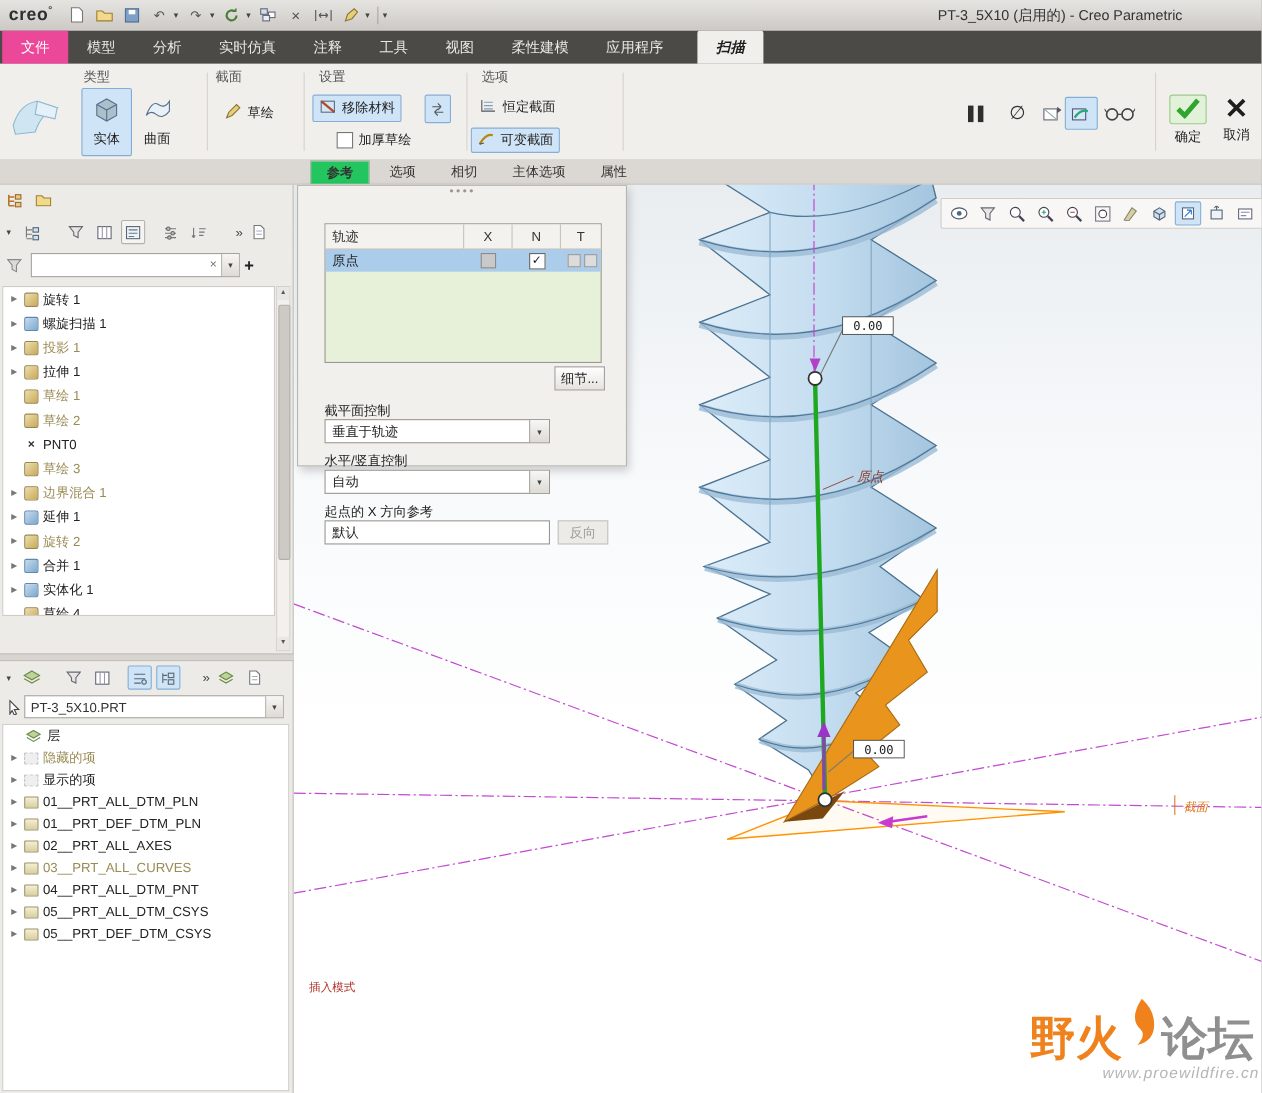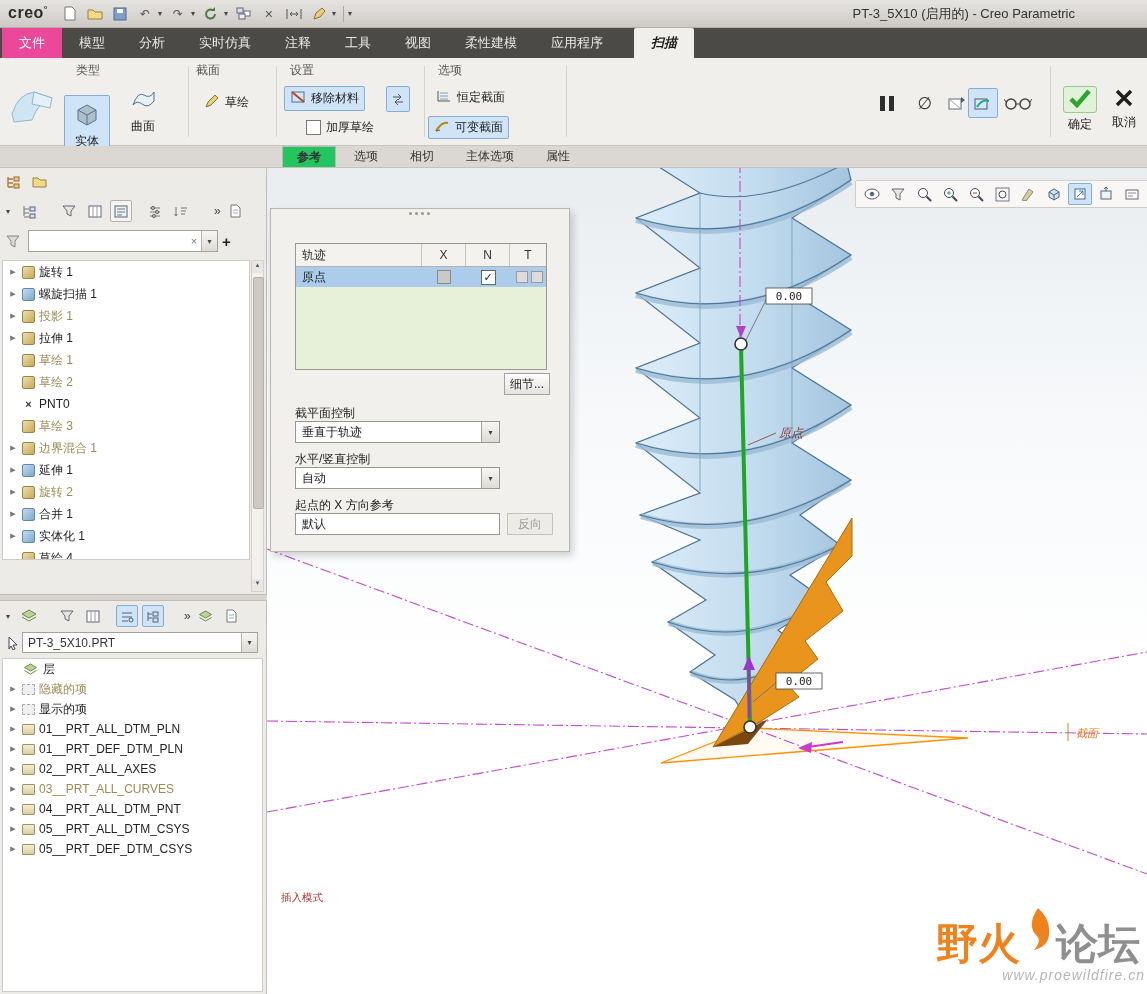--- a/index.html
+++ b/index.html
@@ -108,22 +108,22 @@
   .graphics svg.scene{position:absolute;left:0;top:0;}
 
   .gtoolbar{position:absolute;left:588px;top:12px;height:26px;display:flex;align-items:center;gap:2px;
     background:rgba(248,247,245,.92);border:1px solid #d0cdc8;border-radius:2px;padding:0 4px;z-index:3;}
   .gt{width:22px;height:20px;display:flex;align-items:center;justify-content:center;
     border:1px solid transparent;border-radius:2px;}
   .gt.pressed{background:#cfe4f7;border-color:#84aed6;}
   .gt.sep{width:8px;border:none;}
 
   
-  .refpanel{position:absolute;left:270px;top:168px;width:300px;height:344px;background:#f2f0ed;
-    border:1px solid #b9b6b1;box-shadow:3px 4px 8px rgba(0,0,0,.18);z-index:6;box-sizing:border-box;margin-top:40px;}
+  .refpanel{position:absolute;left:270px;top:168px;width:300px;height:256px;background:#f2f0ed;
+    border:1px solid #b9b6b1;box-shadow:3px 4px 8px rgba(0,0,0,.18);z-index:6;box-sizing:border-box;}
   .handle{position:absolute;left:138px;top:3px;display:flex;gap:3px;}
   .handle i{width:3px;height:3px;background:#9a9792;border-radius:50%;display:block;}
   .tbl{position:absolute;left:24px;top:34px;width:252px;border:1px solid #9b9893;background:#e7f1da;box-sizing:border-box;}
   .tbl-head{display:flex;height:22px;background:#f4f2ef;border-bottom:1px solid #b5b2ad;}
   .tbl-head>div{border-right:1px solid #c7c4bf;display:flex;align-items:center;box-sizing:border-box;font-size:12px;color:#333;}
   .c0{width:126px;padding-left:6px;}
   .c1,.c2{width:44px;justify-content:center;}
   .c3{width:36px;justify-content:center;border-right:none !important;}
   .tbl-row{display:flex;height:20px;background:#abcdeb;align-items:center;}
   .tbl-row>div{display:flex;align-items:center;box-sizing:border-box;}
@@ -216,21 +216,21 @@
 
   <div class="ribbon">
     <div style="position:absolute;left:8px;top:26px;">
       <svg width="48" height="42">
           <path d="M4 30 Q10 10 26 8 L44 14 Q30 18 24 36 L6 38 Z" fill="#cfe6f2" stroke="#8fb8d0"></path>
           <path d="M26 8 L44 14 L42 24 L24 20 Z" fill="#e4f1f8" stroke="#8fb8d0"></path>
         </svg>
     </div>
 
     <span class="glabel" style="left:76px;">类型</span>
-    <div class="bigbtn pressed" style="left:64px;margin-top:15px;">
+    <div class="bigbtn pressed" style="left:74px;">
       <span><svg width="26" height="24">
             <path d="M4 8 L13 3 L22 8 L22 18 L13 23 L4 18 Z" fill="#aebfcc" stroke="#55708a"></path>
             <path d="M4 8 L13 13 L22 8 M13 13 V23" fill="none" stroke="#55708a"></path>
           </svg></span>
       <span>实体</span>
     </div>
     <div class="bigbtn" style="left:120px;">
       <span><svg width="26" height="24">
             <path d="M3 18 Q8 4 14 8 Q20 12 24 5 L24 14 Q18 22 12 17 Q7 13 3 18" fill="#e8f1f7" stroke="#55708a"></path>
           </svg></span>

